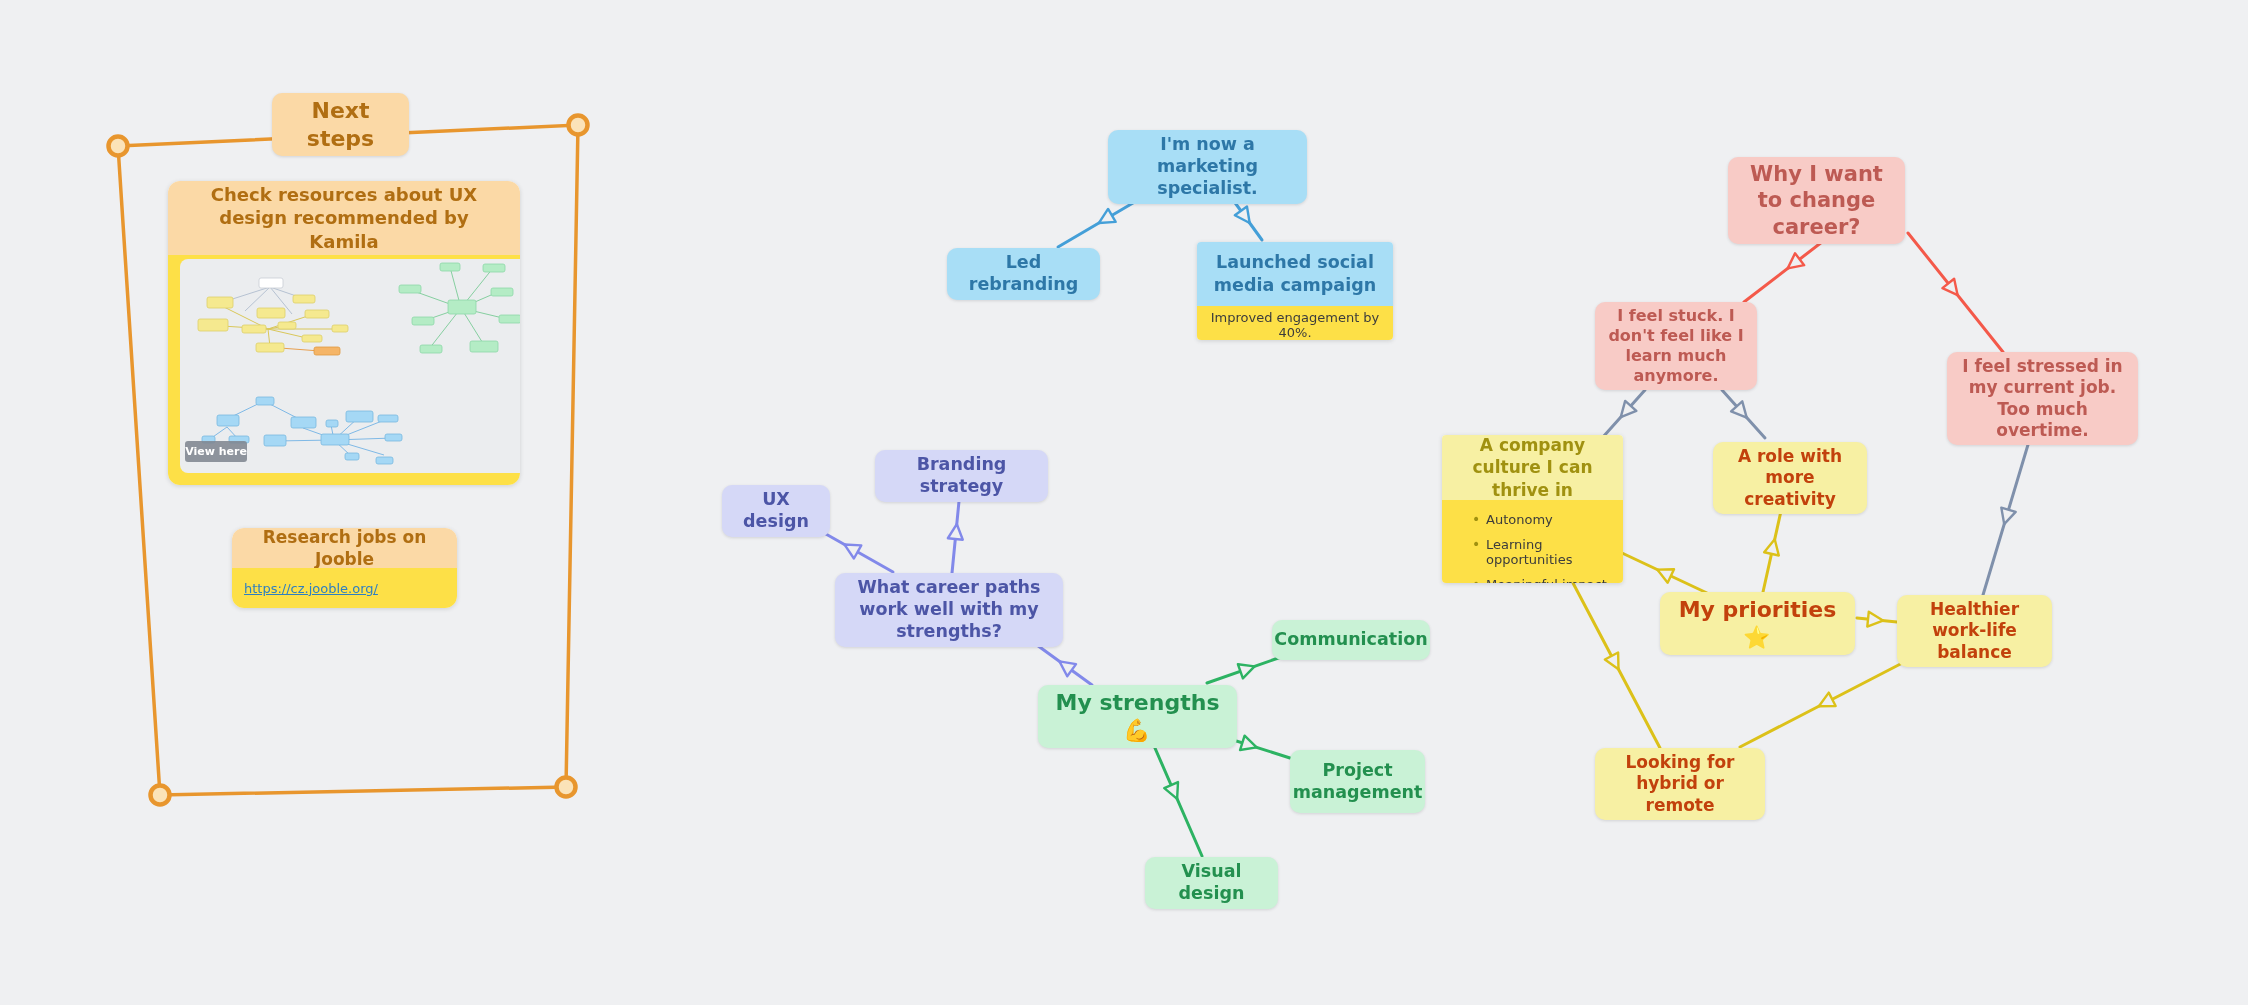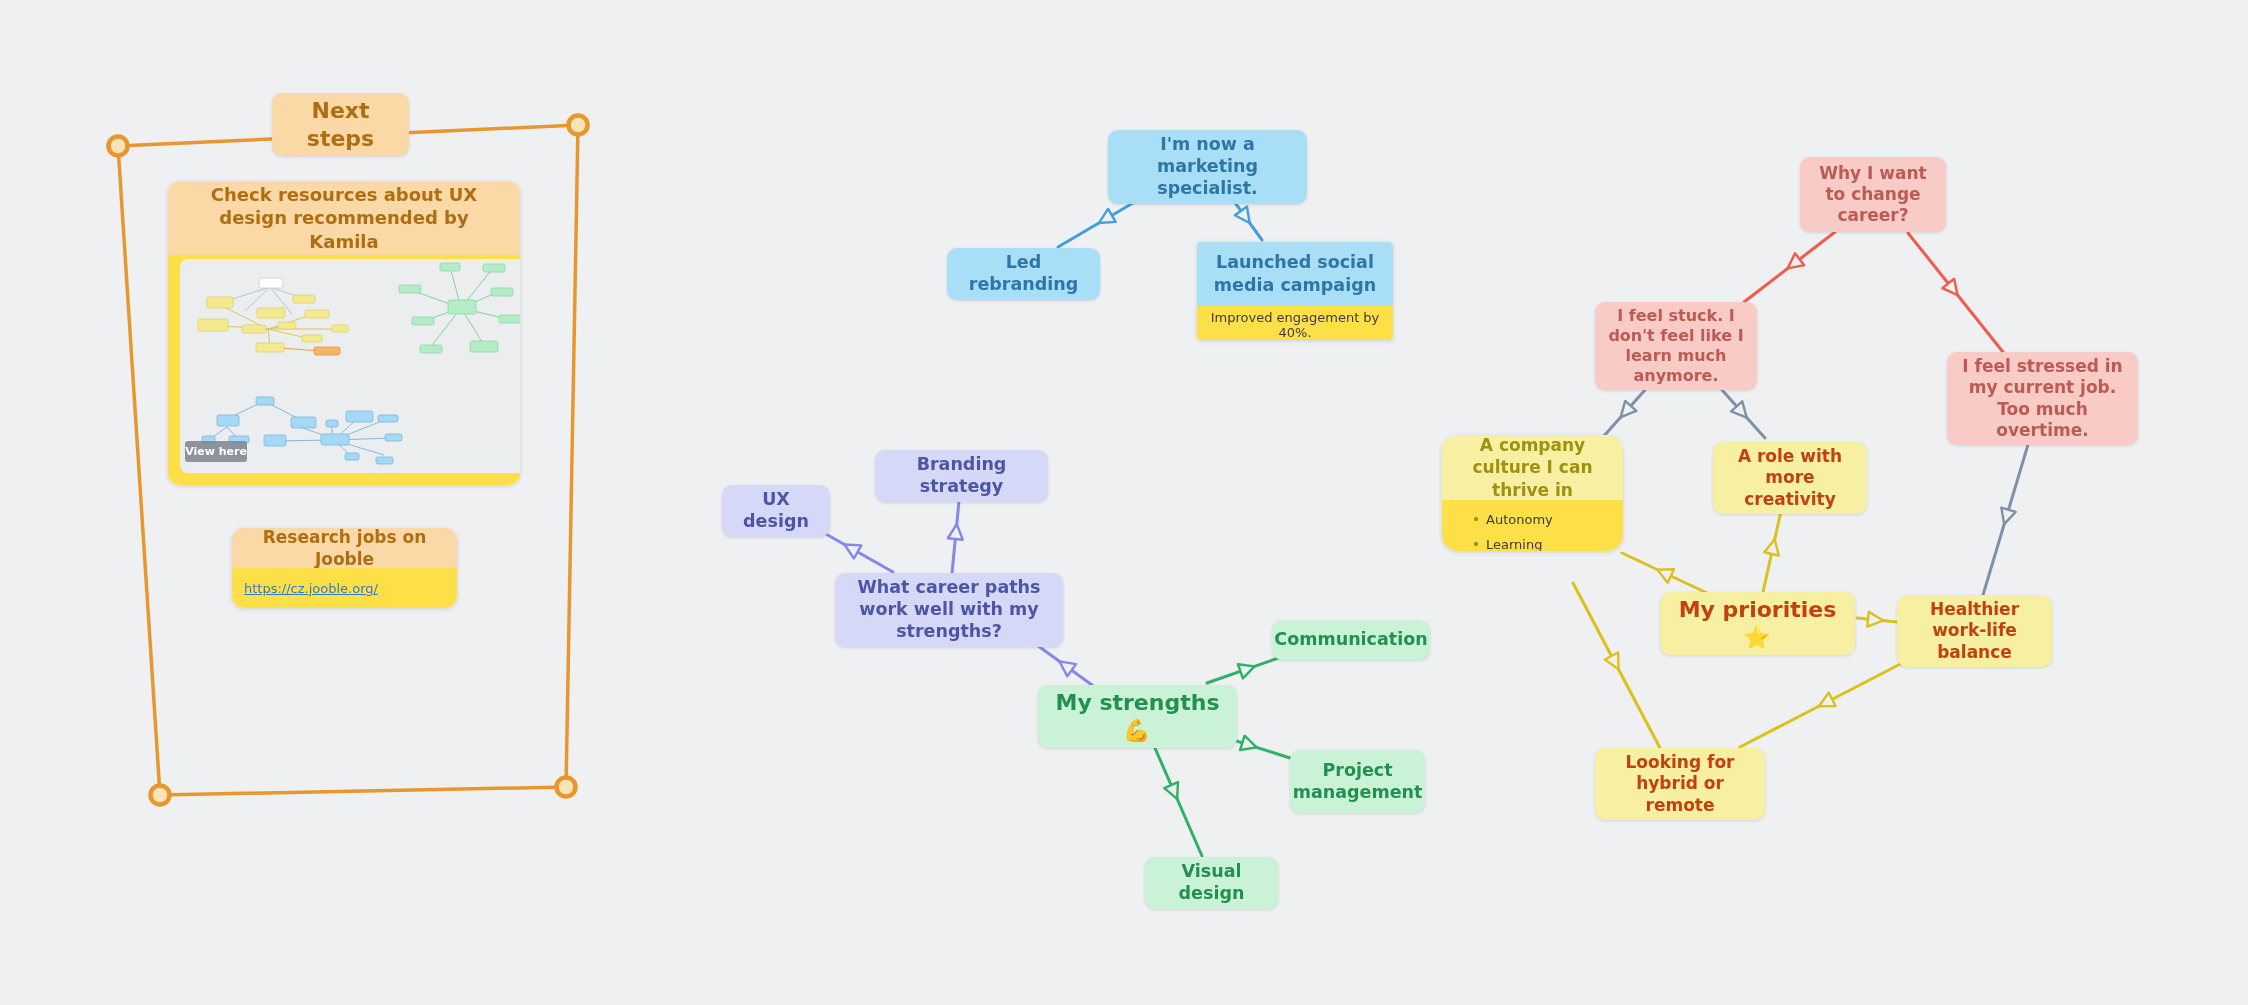--- a/index.html
+++ b/index.html
@@ -243,25 +243,25 @@
 
   <div class="node purple" style="left:722px;top:485px;width:108px;min-height:40px;font-size:17.5px;">UX design</div>
   <div class="node purple" style="left:875px;top:450px;width:173px;min-height:42px;font-size:17.5px;">Branding strategy</div>
   <div class="node purple" style="left:835px;top:573px;width:228px;min-height:67px;font-size:17.5px;">What career paths work well with my strengths?</div>
 
   <div class="node green" style="left:1038px;top:685px;width:199px;min-height:45px;font-size:22px;">My strengths 💪</div>
   <div class="node green" style="left:1272px;top:620px;width:158px;min-height:40px;font-size:17.5px;">Communication</div>
   <div class="node green" style="left:1290px;top:750px;width:135px;min-height:63px;font-size:17.5px;">Project management</div>
   <div class="node green" style="left:1145px;top:857px;width:133px;min-height:38px;font-size:17.5px;">Visual design</div>
 
-  <div class="node red" style="left:1800px;top:157px;width:146px;min-height:75px;font-size:17px;">Why I want to change career?</div>
+  <div class="node red" style="left:1728px;top:157px;width:177px;min-height:75px;font-size:21px;">Why I want to change career?</div>
   <div class="node red" style="left:1595px;top:302px;width:162px;min-height:86px;font-size:16px;">I feel stuck. I don't feel like I learn much anymore.</div>
   <div class="node red" style="left:1947px;top:352px;width:191px;min-height:86px;font-size:17px;">I feel stressed in my current job. Too much overtime.</div>
 
-  <div class="card" style="left:1442px;top:435px;width:181px;height:116px;border-radius:16px;">
+  <div class="card" style="left:1442px;top:435px;width:181px;height:148px;border-radius:4px;">
     <div class="card-header" style="background:#f7f0a3;color:#a09110;height:65px;font-size:17px;">A company culture I can thrive in</div>
     <div class="card-note" style="align-items:flex-start;justify-content:flex-start;">
       <ul class="bullets">
         <li><span>Autonomy</span></li>
         <li><span>Learning opportunities</span></li>
         <li><span>Meaningful impact</span></li>
       </ul>
     </div>
   </div>
   <div class="node yellow" style="left:1713px;top:442px;width:154px;min-height:60px;font-size:17px;">A role with more creativity</div>

